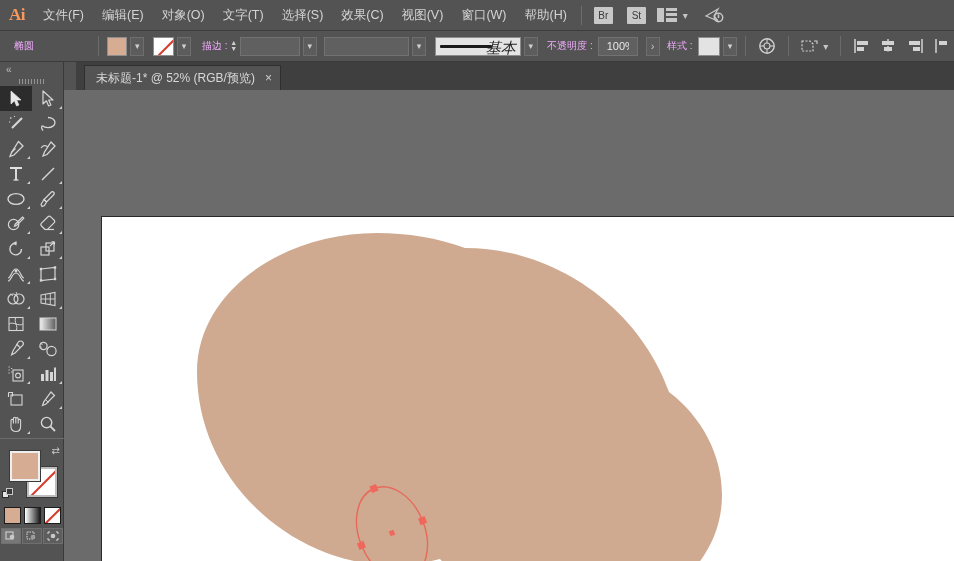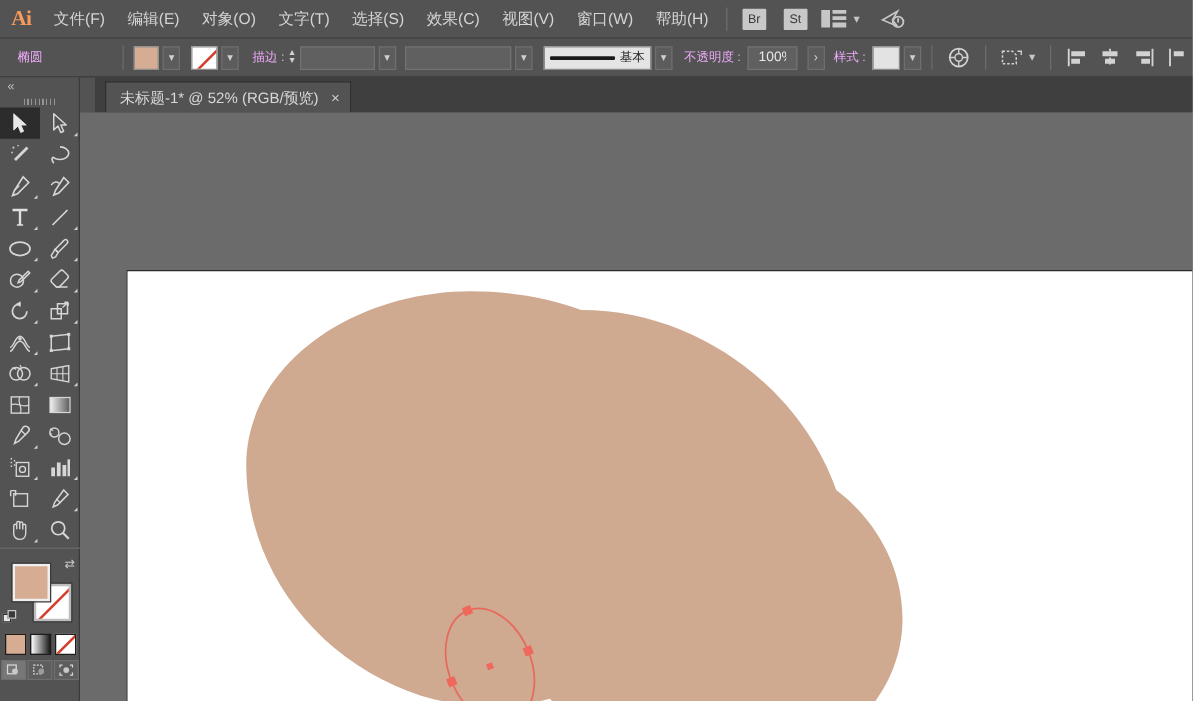--- a/index.html
+++ b/index.html
@@ -82,21 +82,21 @@
   .field.w85 { width: 85px; }
   .field.w40 { width: 40px; }
   .profile-box {
     width: 92px; height: 19px; background: #e4e4e4; border: 1px solid #8c8c8c;
     position: relative; display: flex; align-items: center; padding-left: 4px;
   }
   .profile-box .pline {
     width: 52px; height: 3px; background: #1a1a1a; border-radius: 1px;
   }
   .profile-box .ptxt {
-    position: absolute; right: 4px; top: 1px; color: #232323; font-size: 10px;
+    position: absolute; right: 4px; top: 1px; color: #232323; font-size: 15px; font-style: italic;
   }
   .style-swatch {
     width: 24px; height: 19px; background: #e3e3e3; border: 1px solid #8c8c8c;
   }
   .arrow-btn {
     width: 15px; height: 19px; background: #5c5c5c; border: 1px solid #6e6e6e;
     color: #cfcfcf; font-size: 10px; display: flex;
     align-items: center; justify-content: center;
   }
   .icon-btn {

